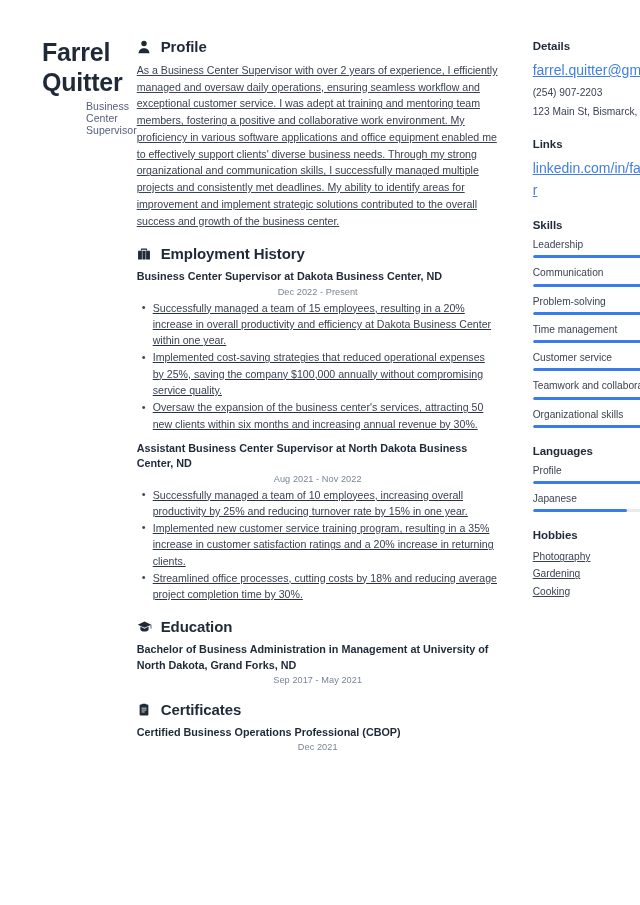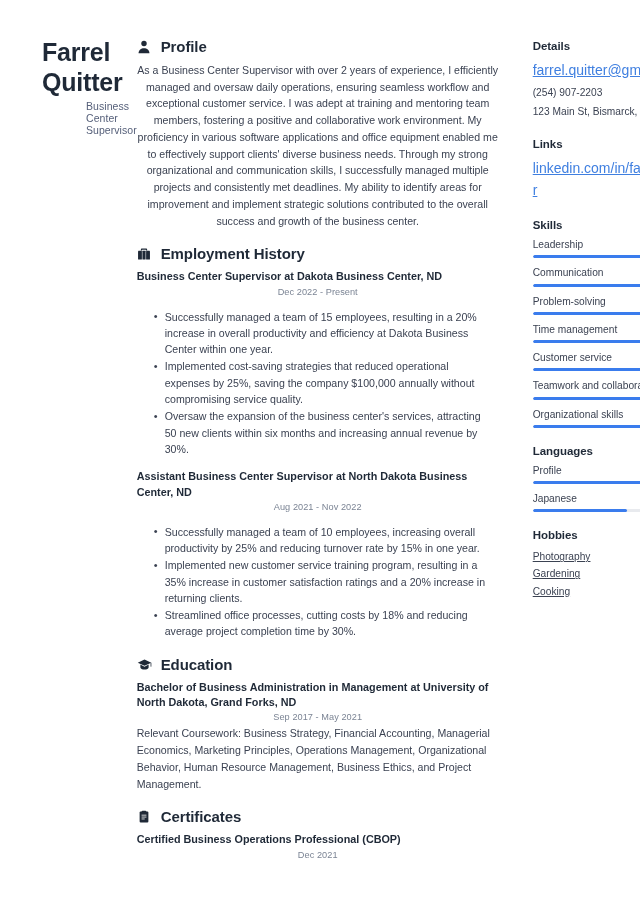--- a/index.html
+++ b/index.html
@@ -68,42 +68,44 @@
   .section-title {
     font-size: 15px;
     font-weight: bold;
     color: #1f2937;
     letter-spacing: -0.1px;
   }
   .para {
     font-size: 10.6px;
     line-height: 1.58;
     color: #3b4252;
-    text-align: center;
+    text-align: left;
+    text-decoration: underline;
   }
   .entry { margin-bottom: 3px; }
   .entry + .entry { margin-top: 9px; }
   .entry-title {
     font-size: 10.8px;
     font-weight: bold;
     color: #1f2937;
     line-height: 1.42;
   }
   .entry-date {
     font-size: 9.2px;
     color: #7b8494;
     margin-top: 2px;
     margin-bottom: 3px;
     letter-spacing: 0.05px;
     text-align: center;
   }
   ul.bullets {
     list-style: none;
-    margin: 12px;
+    margin: 0;
     padding: 0;
+    text-decoration: underline;
   }
   ul.bullets li {
     position: relative;
     padding-left: 16px;
     font-size: 10.6px;
     line-height: 1.55;
     color: #3b4252;
     margin-bottom: 0.5px;
   }
   ul.bullets li::before {
@@ -242,21 +244,20 @@
               <path d="M8 2.6 15.2 6 8 9.4.8 6z"></path>
               <path d="M3.6 8.1v3.1c0 1.2 2 2.2 4.4 2.2s4.4-1 4.4-2.2V8.1L8 10.3z"></path>
               <rect x="14.5" y="6.1" width="0.8" height="4.2"></rect>
             </svg>
           </span>
           <span class="section-title">Education</span>
         </div>
         <div class="entry">
           <div class="entry-title">Bachelor of Business Administration in Management at University of North Dakota, Grand Forks, ND</div>
           <div class="entry-date">Sep 2017 - May 2021</div>
-          <div class="entry-desc">Relevant Coursework: Business Strategy, Financial Accounting, Managerial Economics, Marketing Principles, Operations Management, Organizational Behavior, Human Resource Management, Business Ethics, and Project Management.</div>
         </div>
       </div>
 
       <div class="section">
         <div class="section-head">
           <span class="section-icon">
             <svg width="14" height="14" viewBox="0 0 16 16" fill="currentColor">
               <rect x="3" y="1.6" width="10" height="12.8" rx="1.2"></rect>
               <rect x="5.6" y="0.9" width="4.8" height="2.2" rx="0.6" fill="currentColor"></rect>
               <rect x="5.2" y="5.4" width="5.6" height="0.9" fill="#ffffff"></rect>

